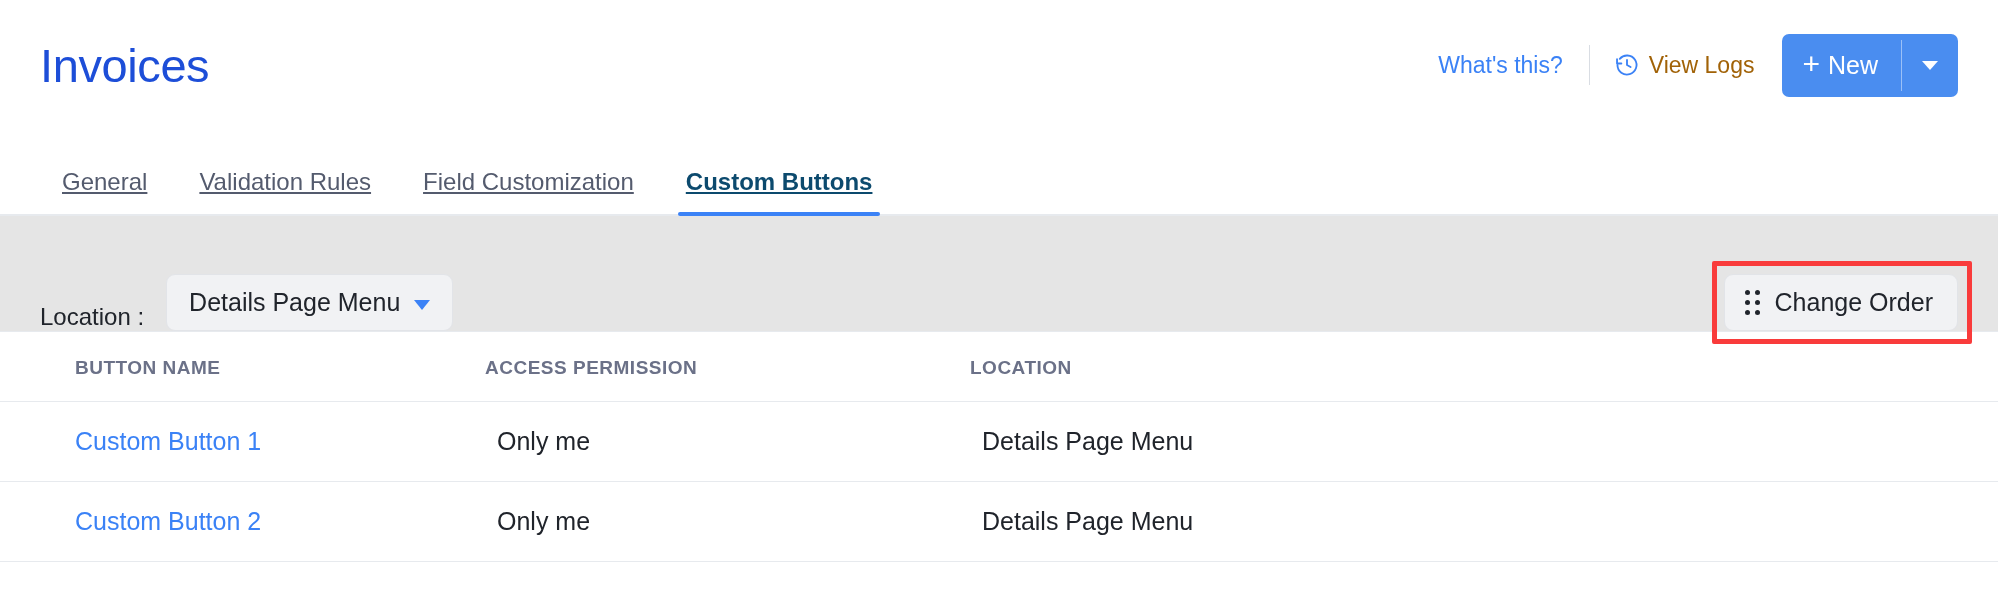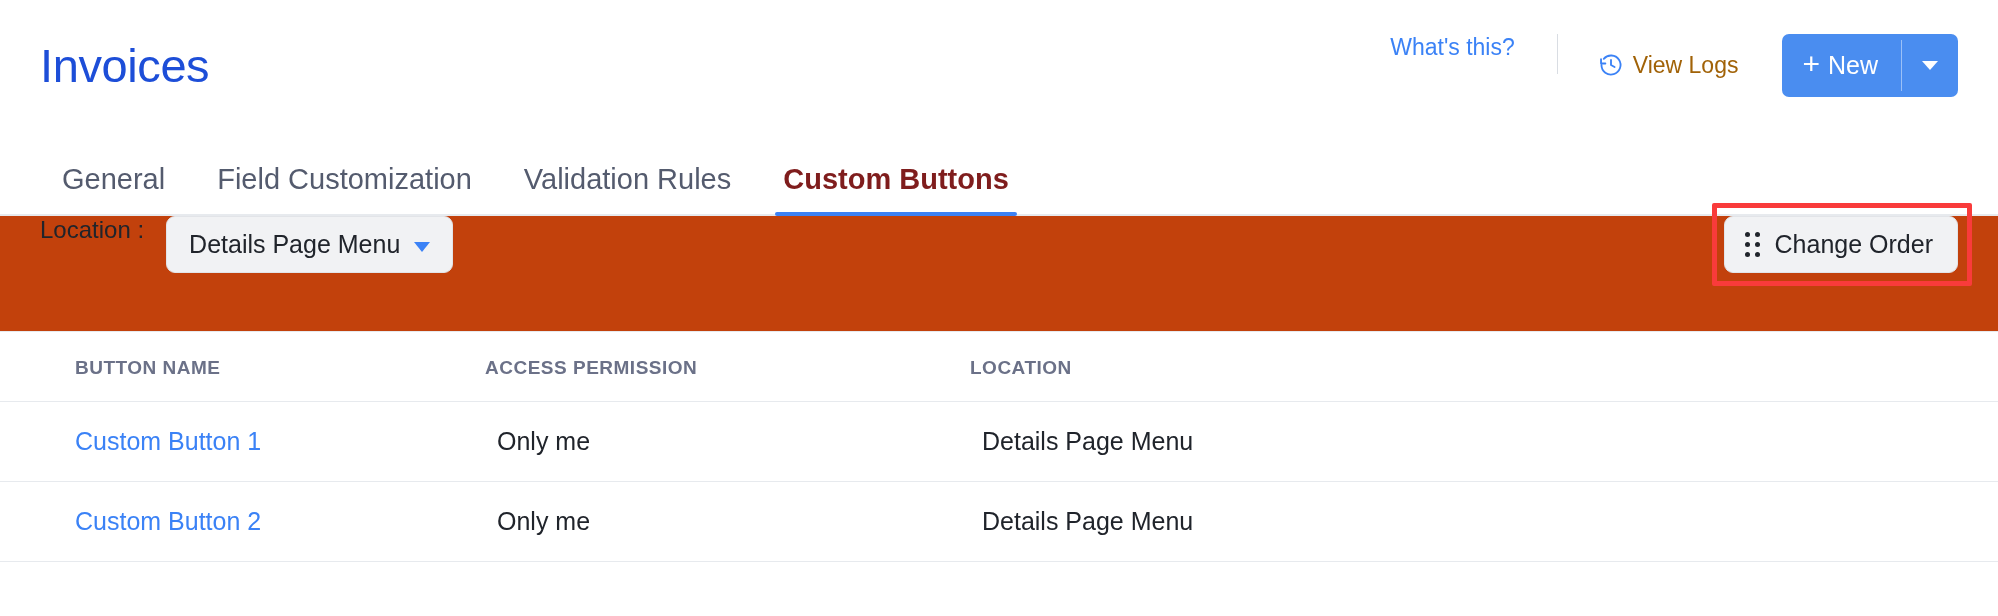--- a/index.html
+++ b/index.html
@@ -33,21 +33,22 @@
     font-size: 47px;
     font-weight: 400;
     color: #1d4ed8;
     letter-spacing: -0.4px;
     line-height: 1;
   }
 
   .header-actions {
     margin-left: auto;
     display: flex;
-    gap: 16px;
+    align-items: center;
+    gap: 0;
   }
 
   .whats-this {
     font-size: 23px;
     color: #3b82f6;
     cursor: pointer;
     white-space: nowrap;
     padding-right: 26px;
   }
 
@@ -121,50 +122,51 @@
   }
   .tabs {
     display: flex;
     align-items: flex-end;
     height: 100%;
     padding-left: 36px;
     gap: 0;
   }
   .tab {
     position: relative;
-    font-size: 29px;
+    font-size: 24px;
     color: #545b6e;
     padding: 0 26px 20px 26px;
     cursor: pointer;
     white-space: nowrap;
     line-height: 1;
+    text-decoration: underline;
   }
   .tab.active {
-    color: #7f1d1d;
+    color: #0c4a6e;
     font-weight: 700;
   }
   .tab.active::after {
     content: "";
     position: absolute;
     left: 18px;
     right: 18px;
     bottom: -2px;
     height: 4px;
     background: #3b82f6;
     border-radius: 2px;
   }
 
   
   .filter-bar {
     position: relative;
     height: 116px;
-    background: #c2410c;
+    background: #e5e5e5;
     border-bottom: 1px solid #e7eaee;
     display: flex;
-    align-items: flex-start;
+    align-items: flex-end;
     padding: 0 40px 0 40px;
   }
   .filter-label {
     font-size: 24px;
     color: #20242b;
     margin-right: 22px;
     white-space: nowrap;
   }
   .location-select {
     display: flex;
@@ -297,22 +299,22 @@
           <span class="caret-down-white"></span>
         </div>
       </div>
 
     </div>
   </div>
 
   <div class="tabs-wrap">
     <div class="tabs">
       <div class="tab">General</div>
+      <div class="tab">Validation Rules</div>
       <div class="tab">Field Customization</div>
-      <div class="tab">Validation Rules</div>
       <div class="tab active">Custom Buttons</div>
     </div>
   </div>
 
   <div class="filter-bar">
     <span class="filter-label">Location :</span>
 
     <div class="location-select">
       <span class="location-select-text">Details Page Menu</span>
       <span class="chev-blue"></span>

